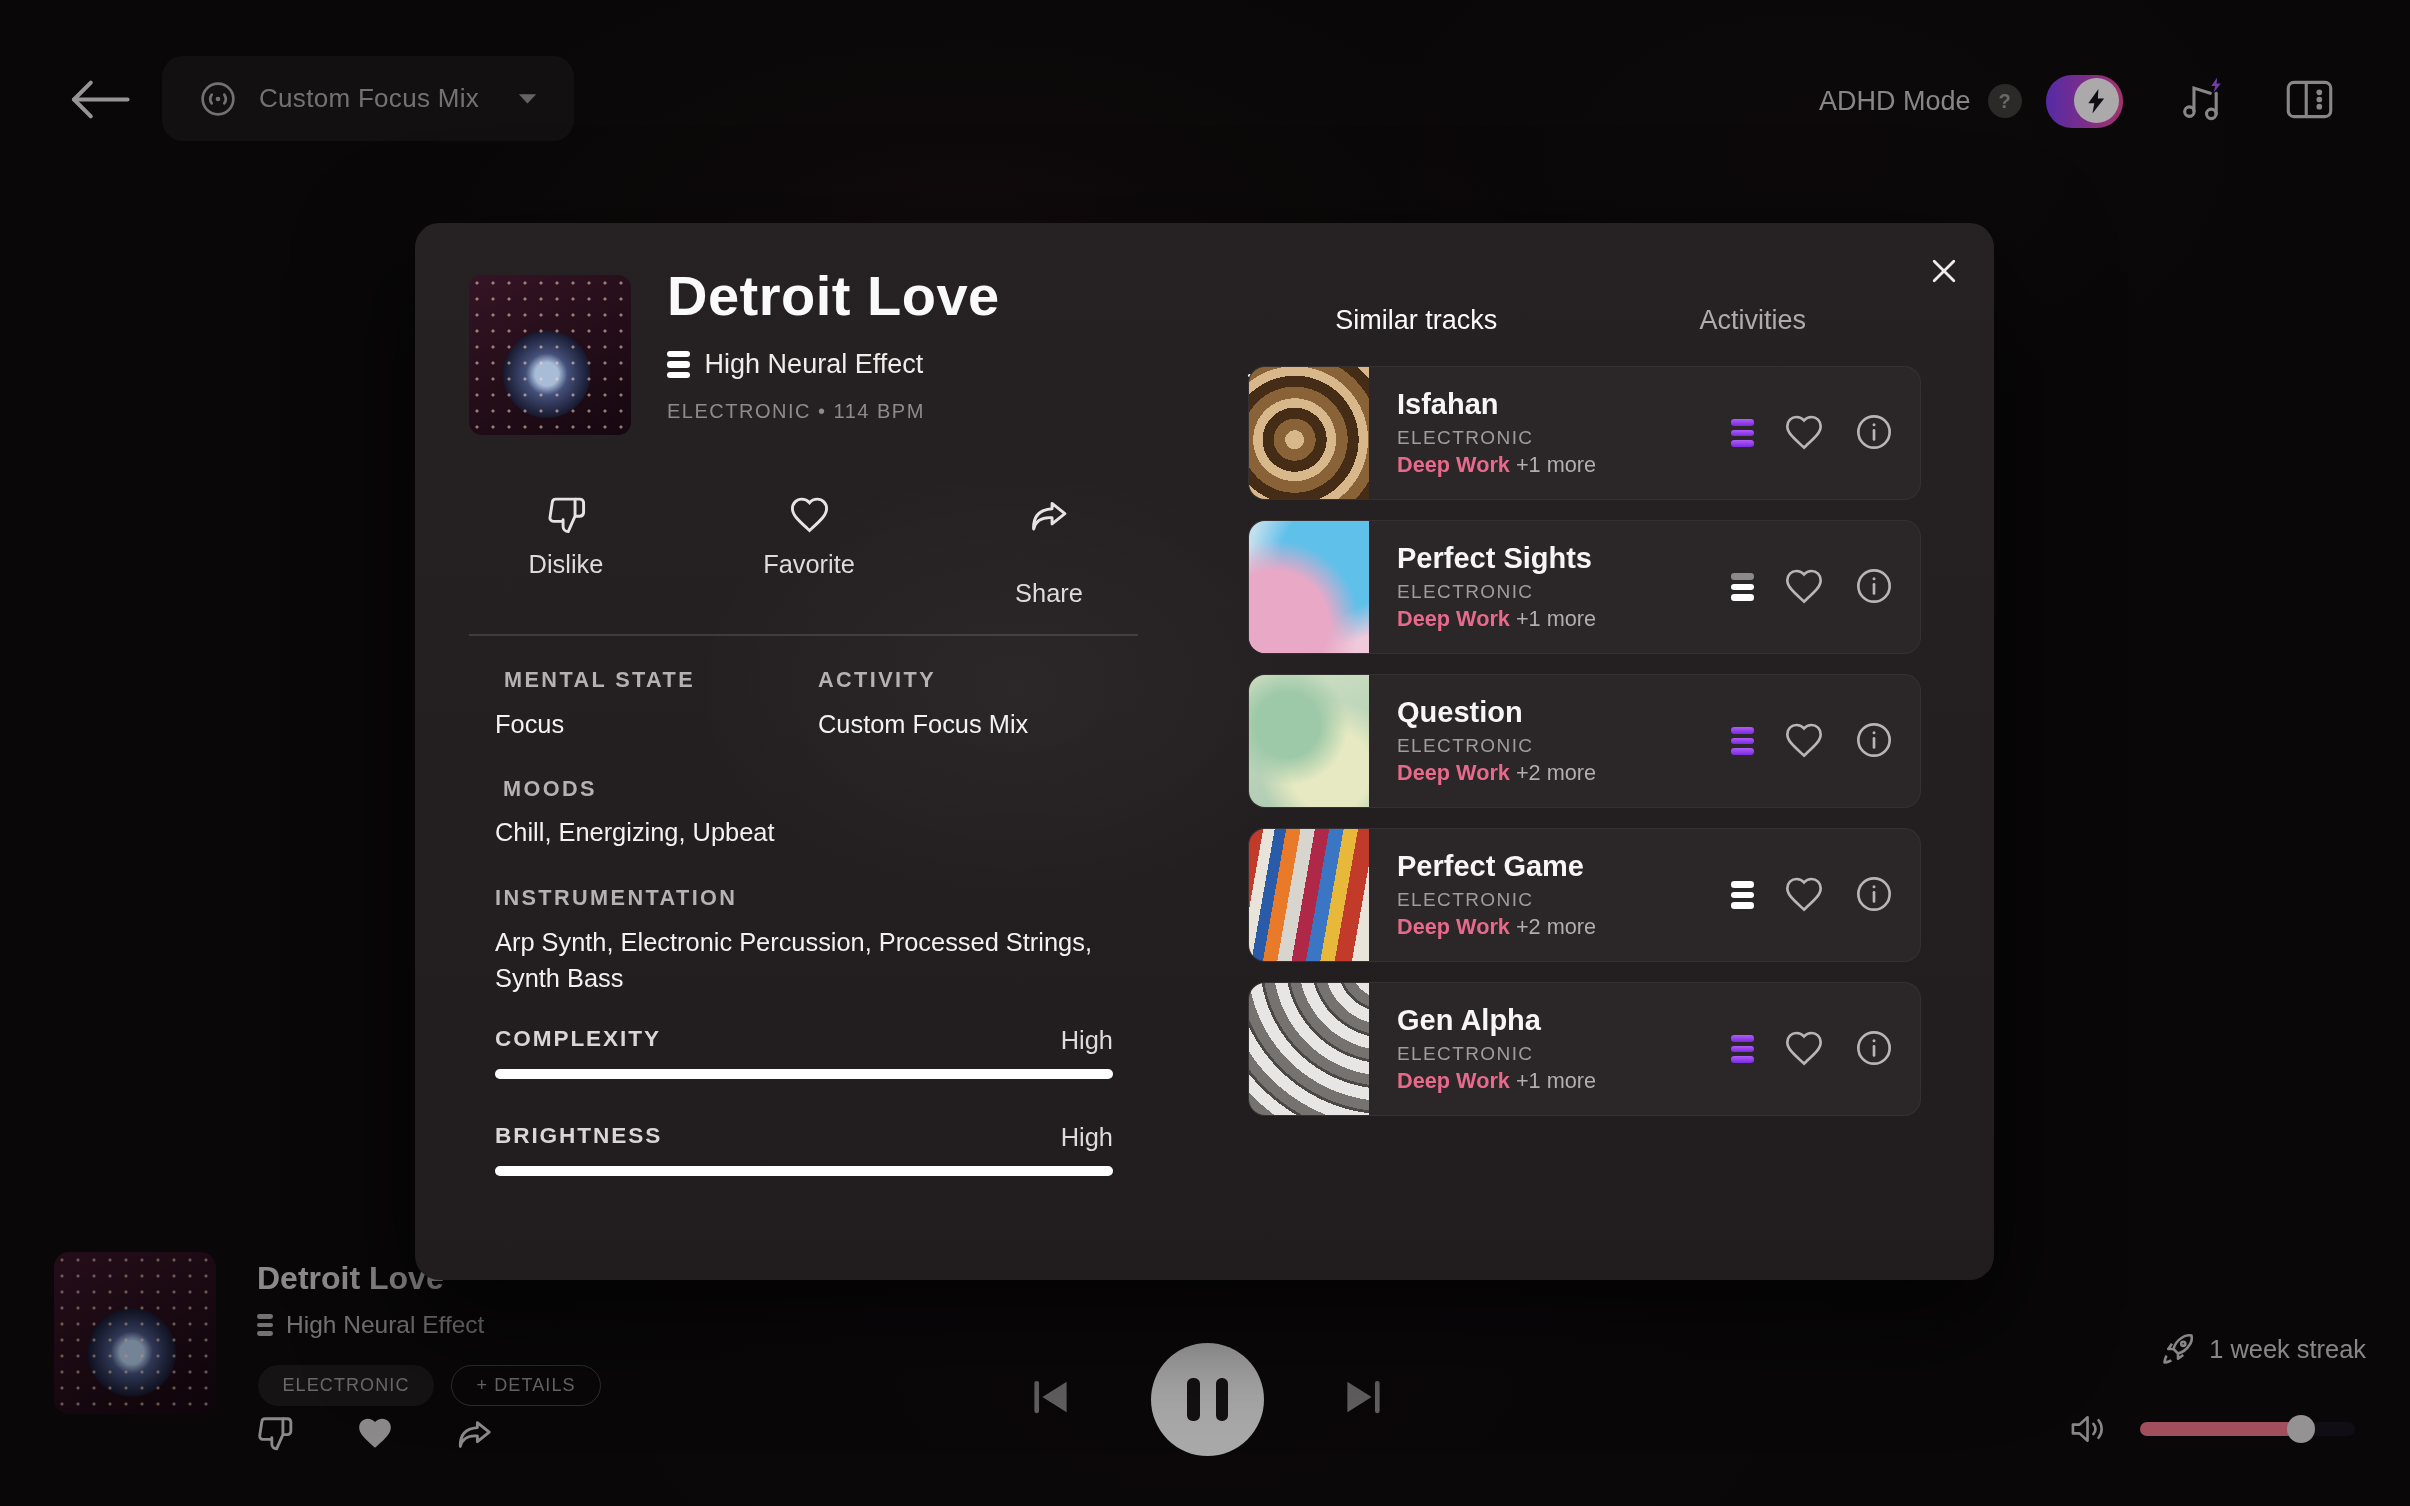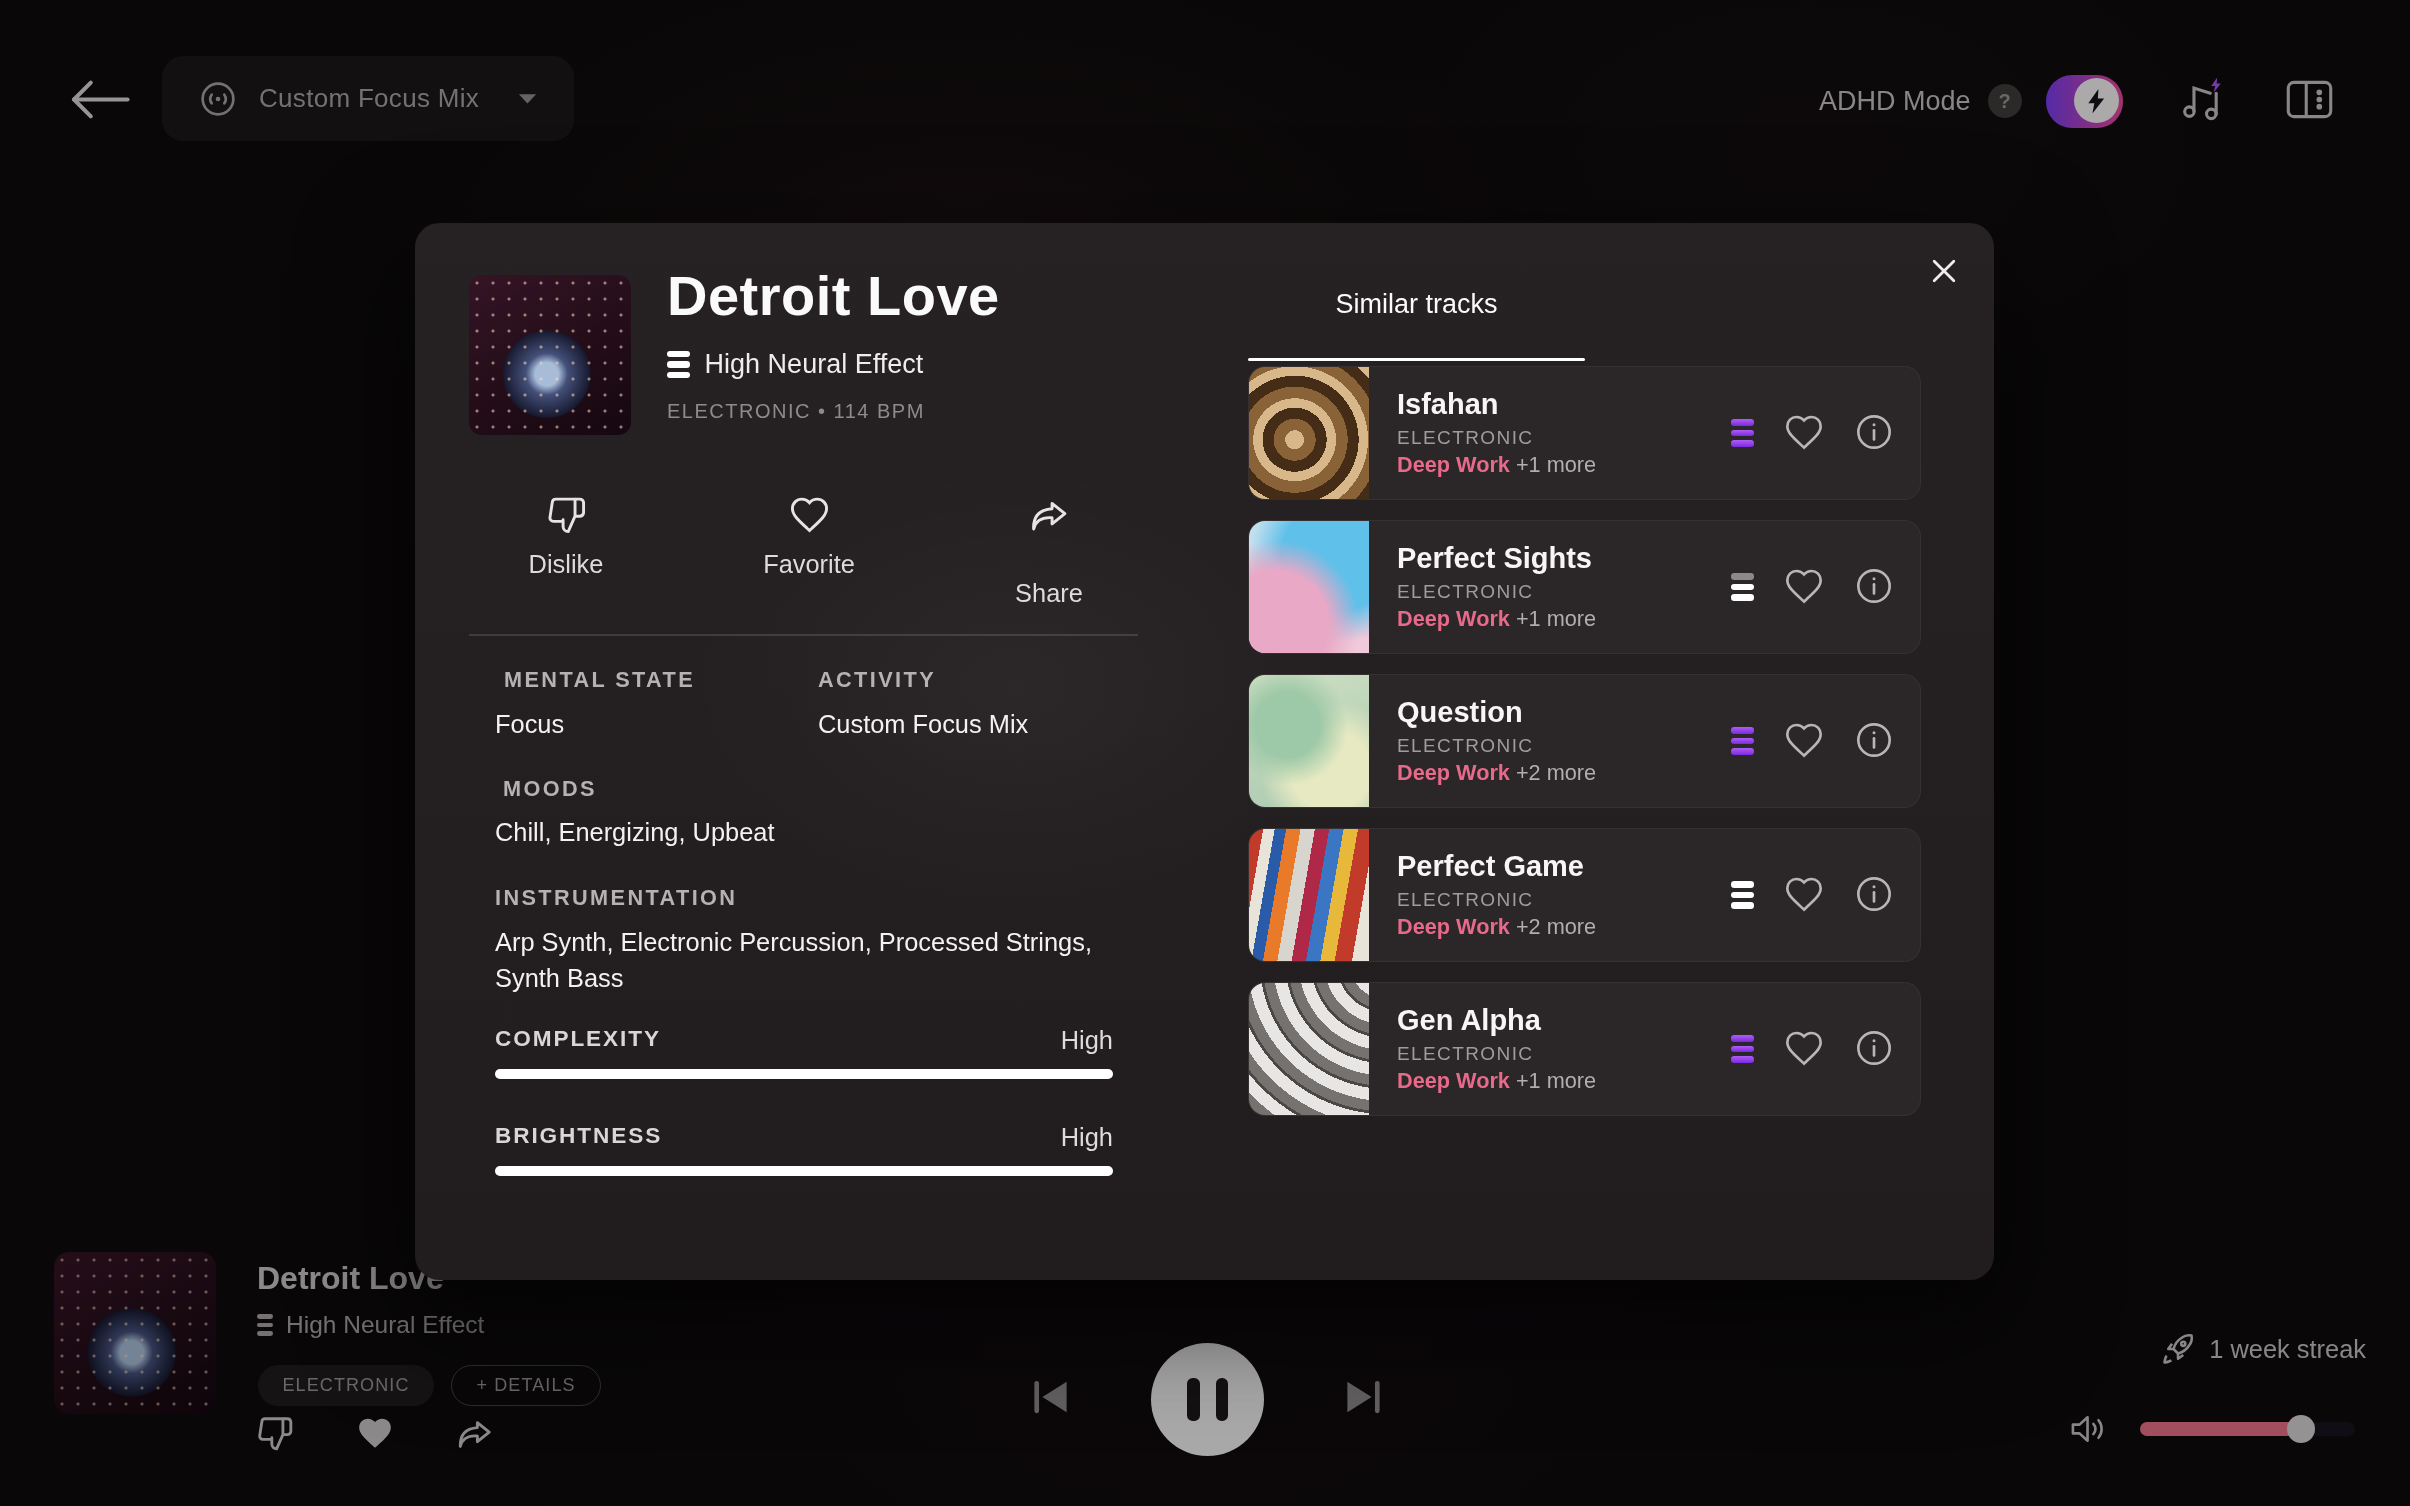--- a/index.html
+++ b/index.html
@@ -102,21 +102,21 @@
   .detail-value { position:absolute; font-size:25.4px; color:#f4f1f2; line-height:1.4; }
 
   .slider-label { position:absolute; left:80px; font-size:22.6px; font-weight:bold;
     letter-spacing:1.9px; color:#d9d6d7; }
   .slider-value { position:absolute; font-size:25.4px; color:#dedbdc; left:80px; width:618px; text-align:right; }
   .slider-track { position:absolute; left:80px; width:618px; height:10.4px; border-radius:5.6px;
     background:rgba(255,255,255,0.14); }
   .slider-fill { height:100%; border-radius:5.6px; background:#ffffff; }
 
   
-  .tabs { position:absolute; left:833px; top:66px; width:673px; display:flex; }
+  .tabs { position:absolute; left:833px; top:82px; width:673px; display:flex; }
   .tab { width:337px; text-align:center; font-size:27px; padding-bottom:41px; cursor:pointer;
     position:relative; color:#b0abad; }
   .tab.active { color:#fbfafa; }
   .tab.active::after { content:""; position:absolute; left:0; bottom:0; width:100%; height:2.8px;
     background:#ffffff; border-radius:1.9px; }
 
   .track-list { position:absolute; left:833px; top:143px; width:673px; }
   .track-card { display:flex; align-items:center; width:673px; height:134px; margin-bottom:20px;
     border-radius:17px; background:#2b2627; border:0.9px solid rgba(255,255,255,0.05);
     cursor:pointer; overflow:hidden; }
@@ -359,20 +359,21 @@
     </div>
 
     <div class="slider-label" style="top:900px;">BRIGHTNESS</div>
     <div class="slider-value" style="top:900px;">High</div>
     <div class="slider-track" style="top:943px;">
       <div class="slider-fill" style="width: 100%;"></div>
     </div>
 
     <div class="tabs">
       <div class="tab active">Similar tracks</div>
+      <div class="tab">Activities</div>
     </div>
 
     <div class="track-list">
 
         <div class="track-card">
           <div class="card-art art-arches"></div>
           <div class="card-text">
             <div class="card-title">Isfahan</div>
             <div class="card-genre">ELECTRONIC</div>
             <div class="card-activity">

